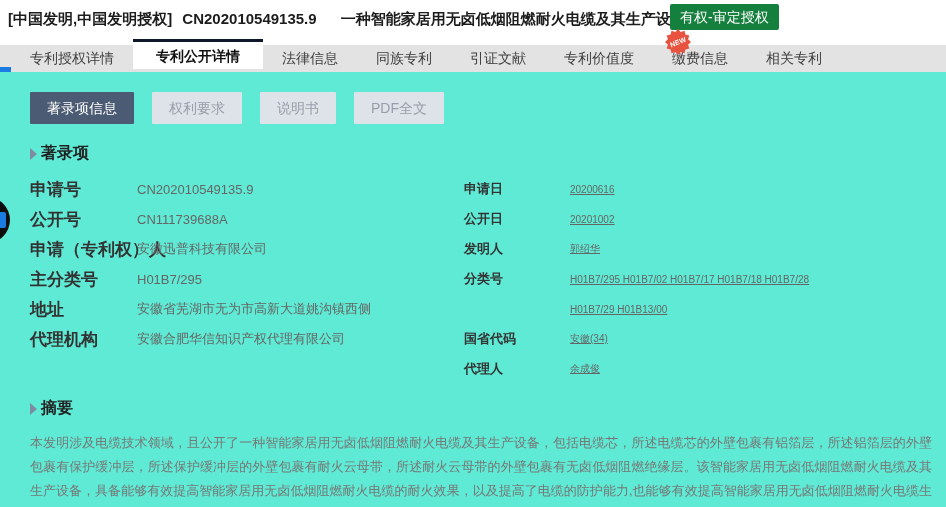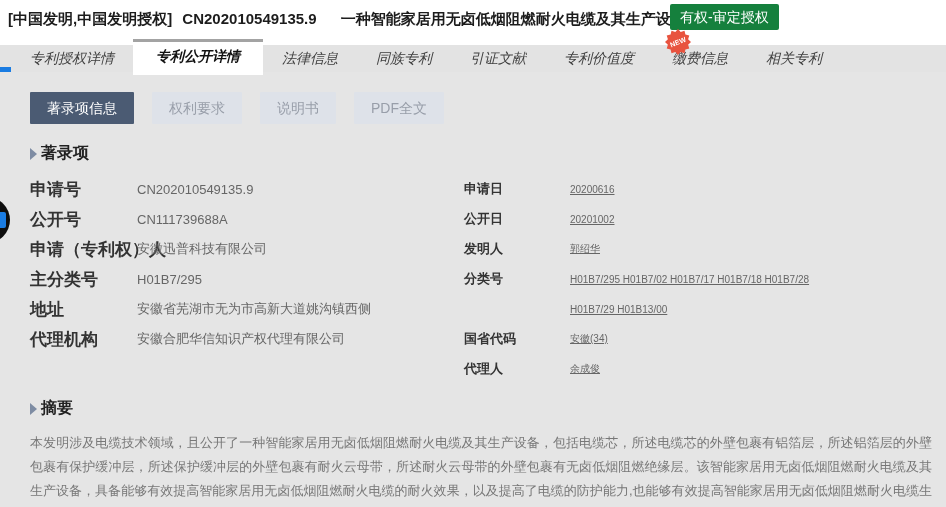--- a/index.html
+++ b/index.html
@@ -13,33 +13,33 @@
                 color:#1c1c1c; white-space:nowrap; }
   .title-line .seg { margin-right:6px; }
   .title-line .patent-title { margin-left:14px; }
   .status-badge { position:absolute; left:670px; top:4px; height:26px; line-height:26px;
                   padding:0 10px; background:#15803d; color:#fff; font-size:14px;
                   border-radius:2px; }
   .new-seal { position:absolute; left:665px; top:29px; width:26px; height:26px; z-index:10; }
   .new-seal svg { display:block; }
 
   
-  .tabstrip { position:relative; height:33px; background:#fff;font-style:italic; }
+  .tabstrip { position:relative; height:33px; background:#fff; }
   .tabstrip::after { content:''; position:absolute; top:6px; left:0; right:0; bottom:0;
                      background:#e3e3e3; }
   .tabstrip::before { content:''; position:absolute; left:0; bottom:0; width:11px; height:5px;
                       background:#1a7ce2; z-index:3; }
   .tabs { position:relative; z-index:2; display:flex; padding-left:11px; height:33px; }
   .tab { margin-top:6px; height:27px; line-height:27px; padding:0 19px; font-size:14px;
          color:#404040; cursor:pointer; white-space:nowrap; }
-  .tab.active { margin-top:0; height:36px; background:#fff; border-top:3px solid #a3a3a3;
+  .tab.active { margin-top:0; height:30px; background:#fff; border-top:3px solid #0f172a;
                 line-height:29px; font-weight:bold; color:#111; padding:0 23px; }
 
   
-  .content { position:relative; height:435px; background:#e5e5e5; padding:20px 0 0 30px; }
+  .content { position:relative; height:435px; background:#5eead4; padding:20px 0 0 30px; }
 
   .btn-row { display:flex; gap:18px; }
   .btn { height:32px; line-height:32px; padding:0 17px; font-size:14px; cursor:pointer;
          background:#dee2e9; color:#989ea9; border-radius:1px; white-space:nowrap; }
   .btn.active { background:#4b5b73; color:#fff; }
 
   .section-head { display:flex; align-items:center; margin-top:19px; }
   .tri-icon { width:0; height:0; border-left:7px solid #7e8ca3; border-top:6px solid transparent;
               border-bottom:6px solid transparent; margin-right:4px; }
   .section-title { font-size:16px; font-weight:bold; color:#222; }

